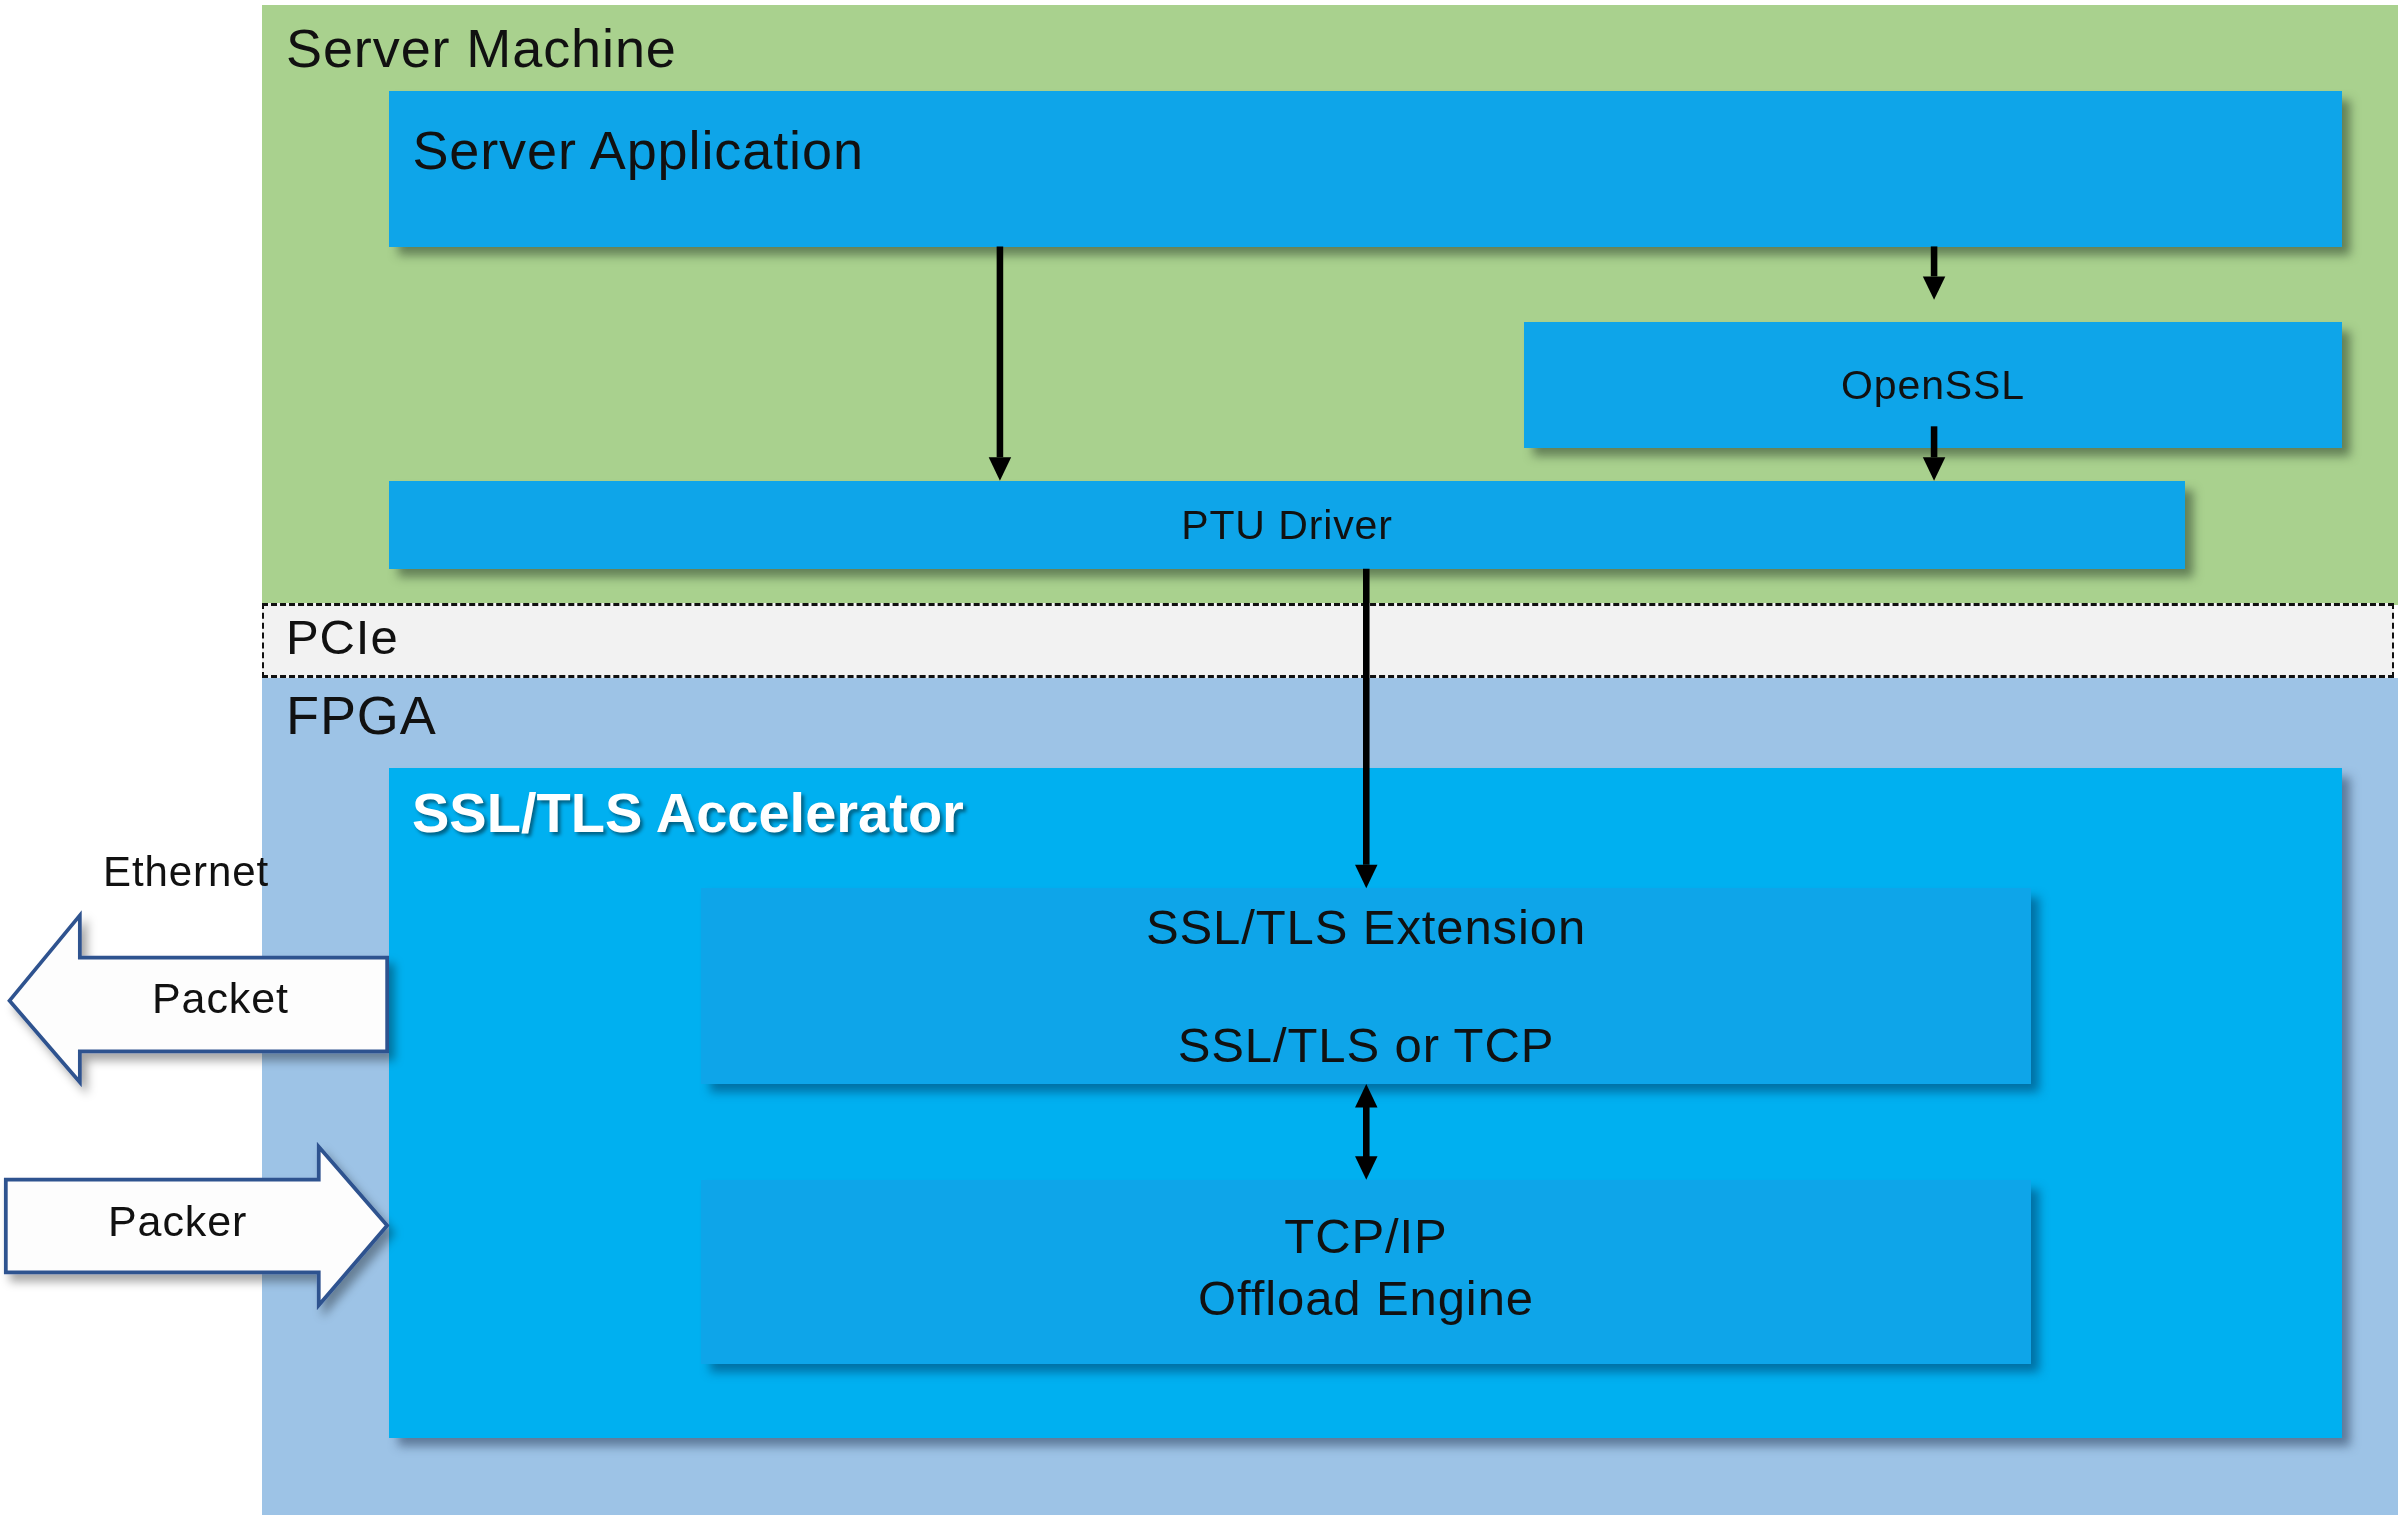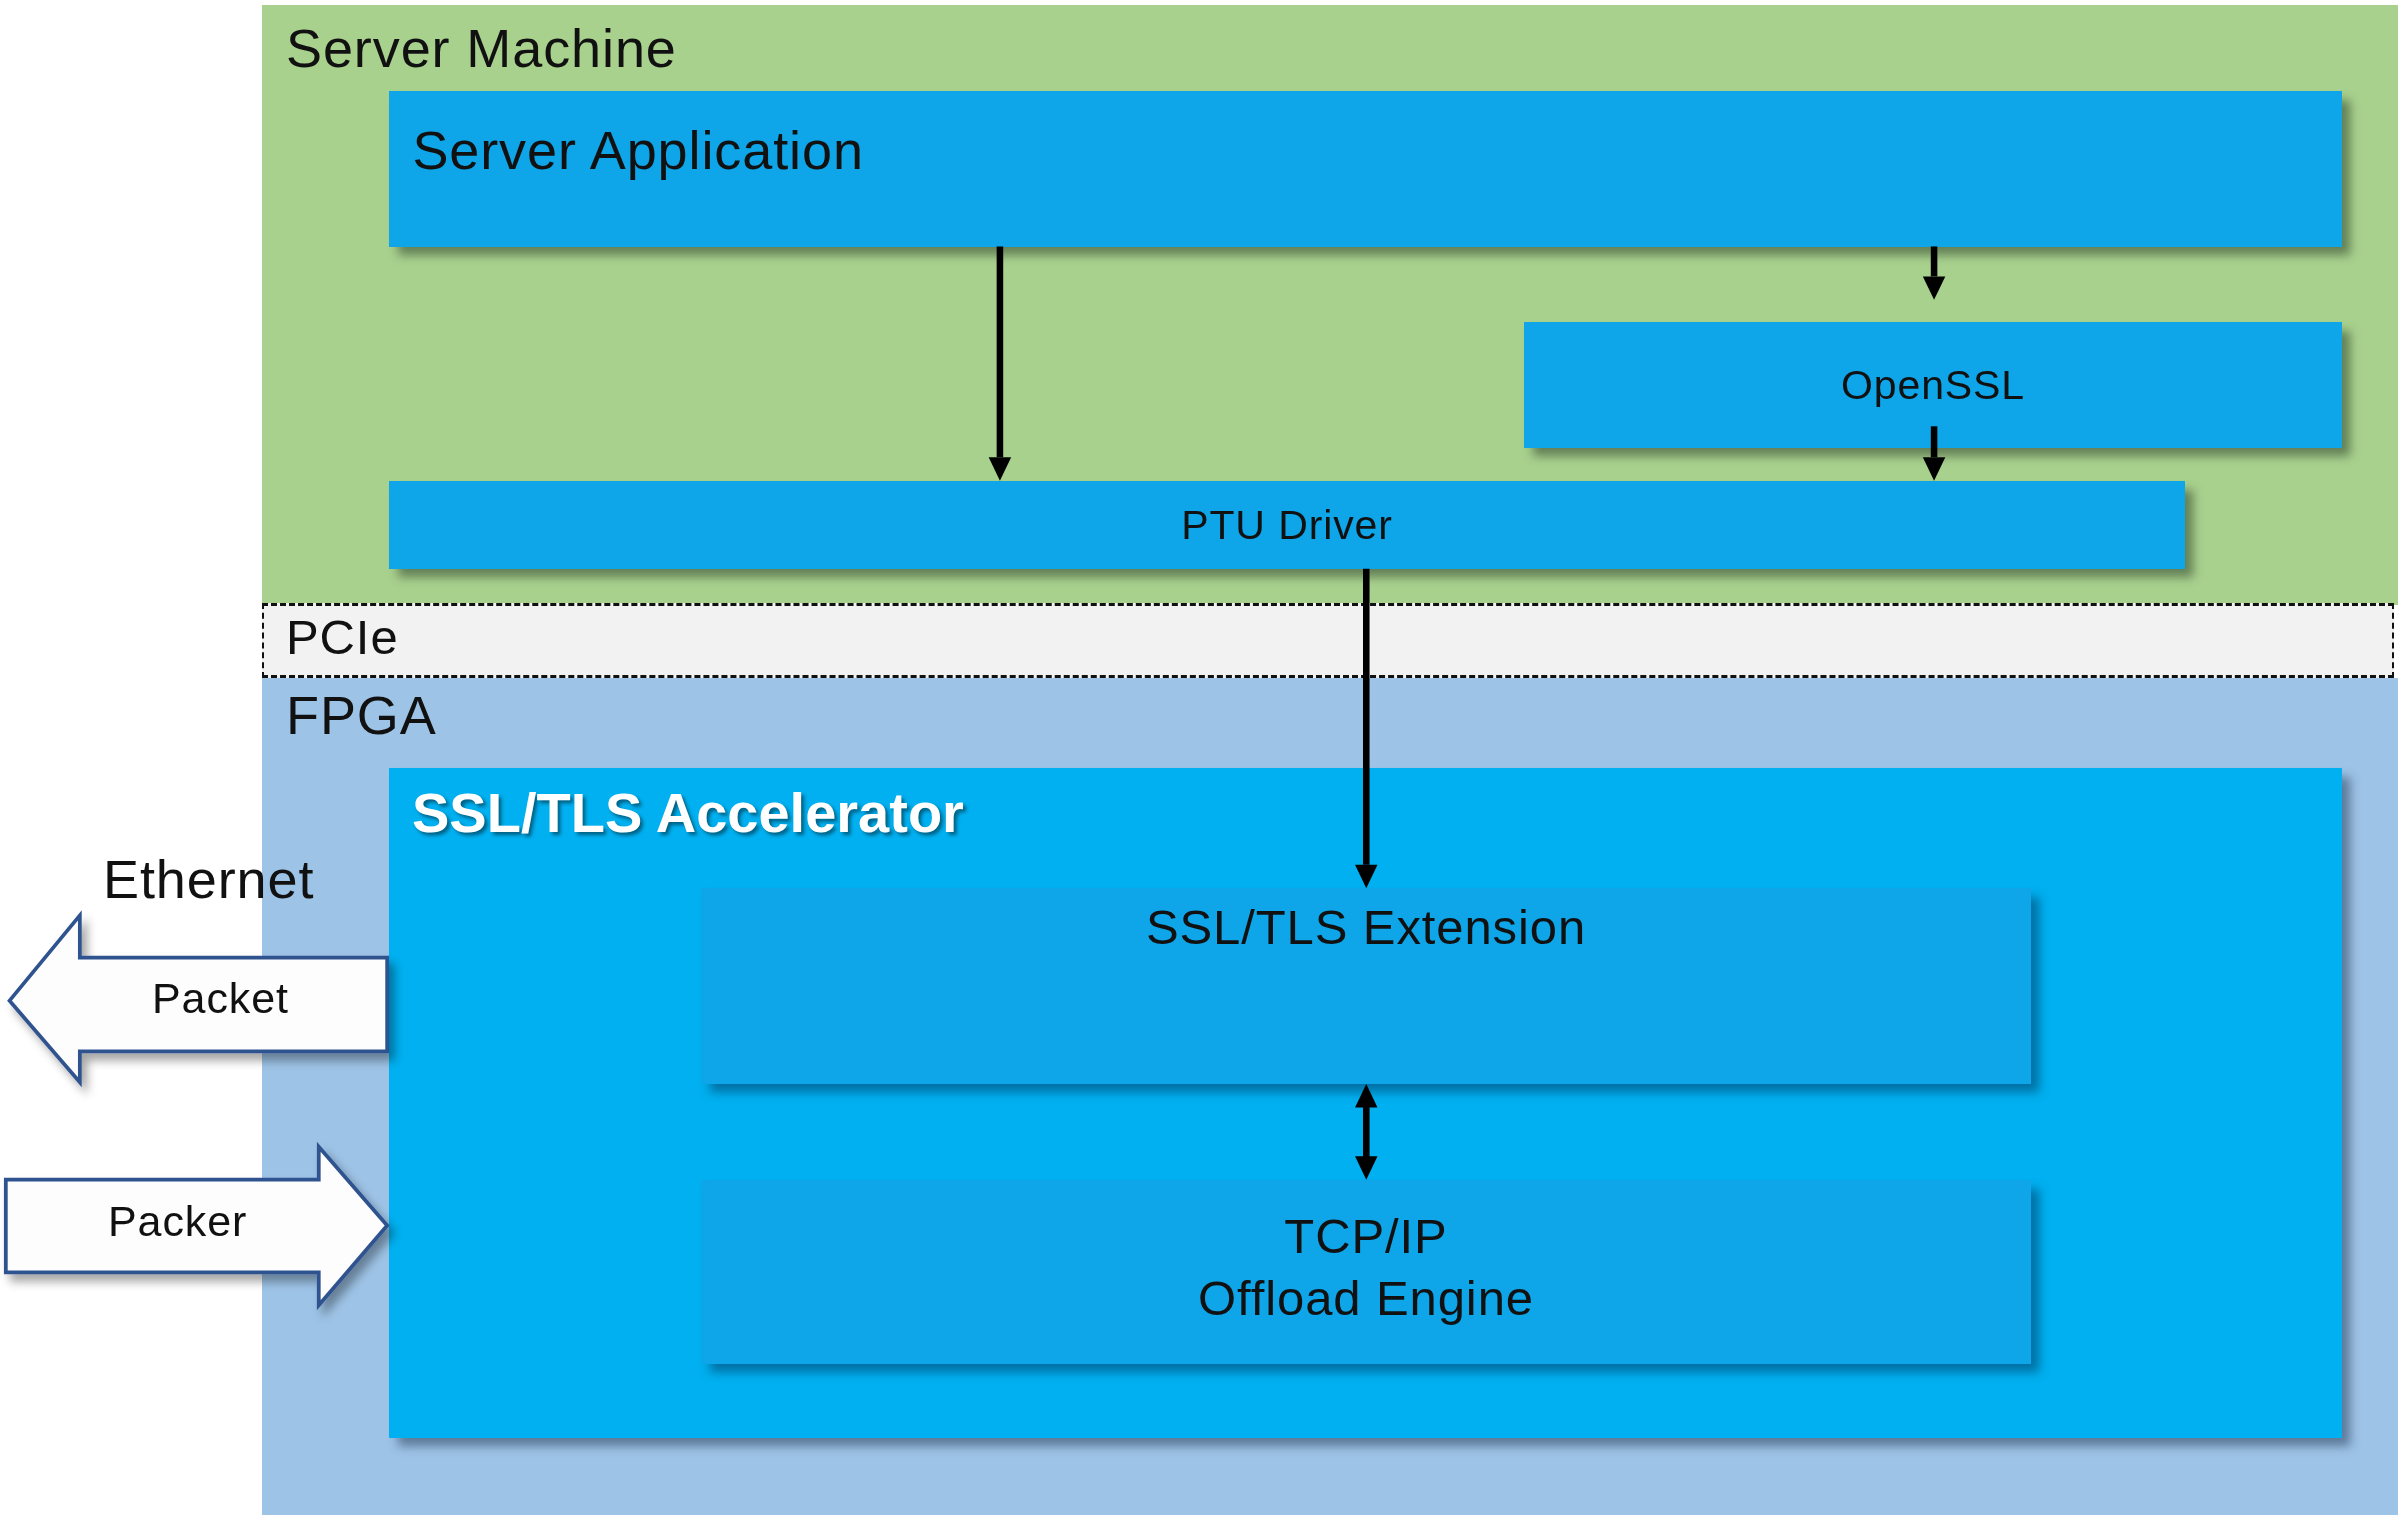--- a/index.html
+++ b/index.html
@@ -42,28 +42,29 @@
 <div class="abs region-label" style="left:286px; top:609px; font-size:49px;">PCIe</div>
 
 <div class="abs region-fpga"></div>
 <div class="abs region-label" style="left:286px; top:684px;">FPGA</div>
 
 <div class="abs accel"></div>
 <div class="abs accel-title">SSL/TLS Accelerator</div>
 
 <div class="abs box box-blue" style="left:701px; top:888px; width:1330px; height:196px; font-size:49px; letter-spacing:0.9px;">
   <div class="abs" style="left:0; right:0; top:11.2px; text-align:center;">SSL/TLS Extension</div>
+  <div class="abs" style="left:0; right:0; top:129px; text-align:center;">SSL/TLS or TCP</div>
 </div>
 
 <div class="abs box box-blue" style="left:701px; top:1180px; width:1330px; height:184px; font-size:49px; letter-spacing:0.9px;">
   <div class="abs" style="left:0; right:0; top:28px; text-align:center;">TCP/IP</div>
   <div class="abs" style="left:0; right:0; top:90px; text-align:center;">Offload Engine</div>
 </div>
 
-<div class="abs" style="left:103px; top:848px; font-size:54px; letter-spacing:0.9px;">Ethernet</div>
+<div class="abs" style="left:103px; top:848px; font-size:42px; letter-spacing:0.9px;">Ethernet</div>
 
 <svg class="overlay" width="2399" height="1516" viewBox="0 0 2560 1618">
   <defs>
     <filter id="sh" x="-10%" y="-10%" width="130%" height="140%">
       <feDropShadow dx="6" dy="8" stdDeviation="5" flood-color="#000" flood-opacity="0.35"></feDropShadow>
     </filter>
   </defs>
 
   <g>
     <line x1="1067" y1="263" x2="1067" y2="488" stroke="#000" stroke-width="7"></line>

